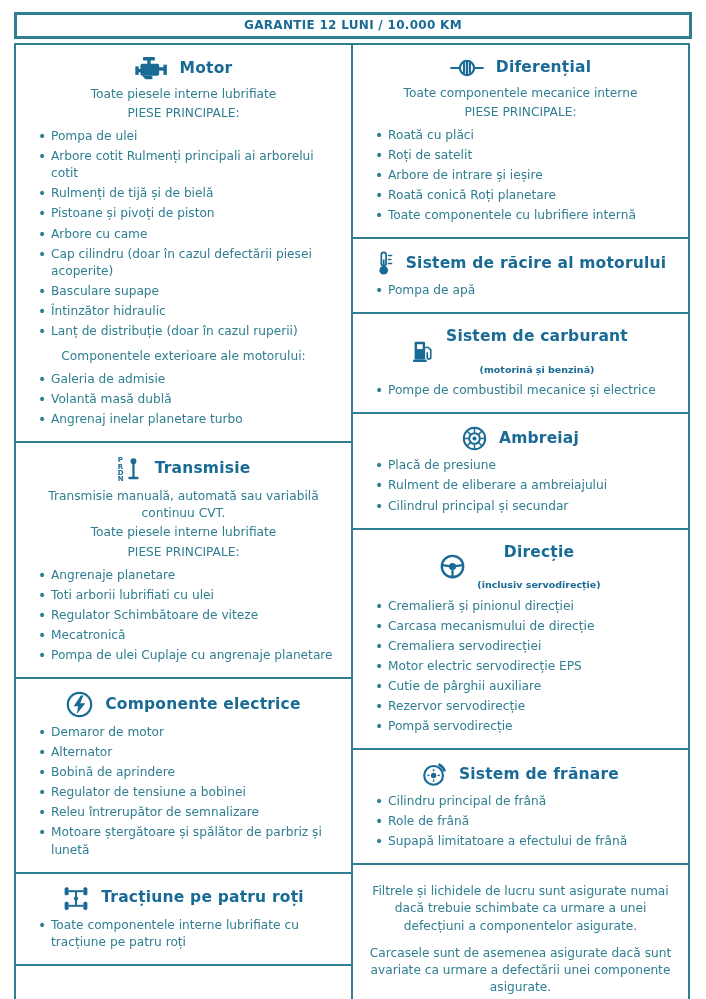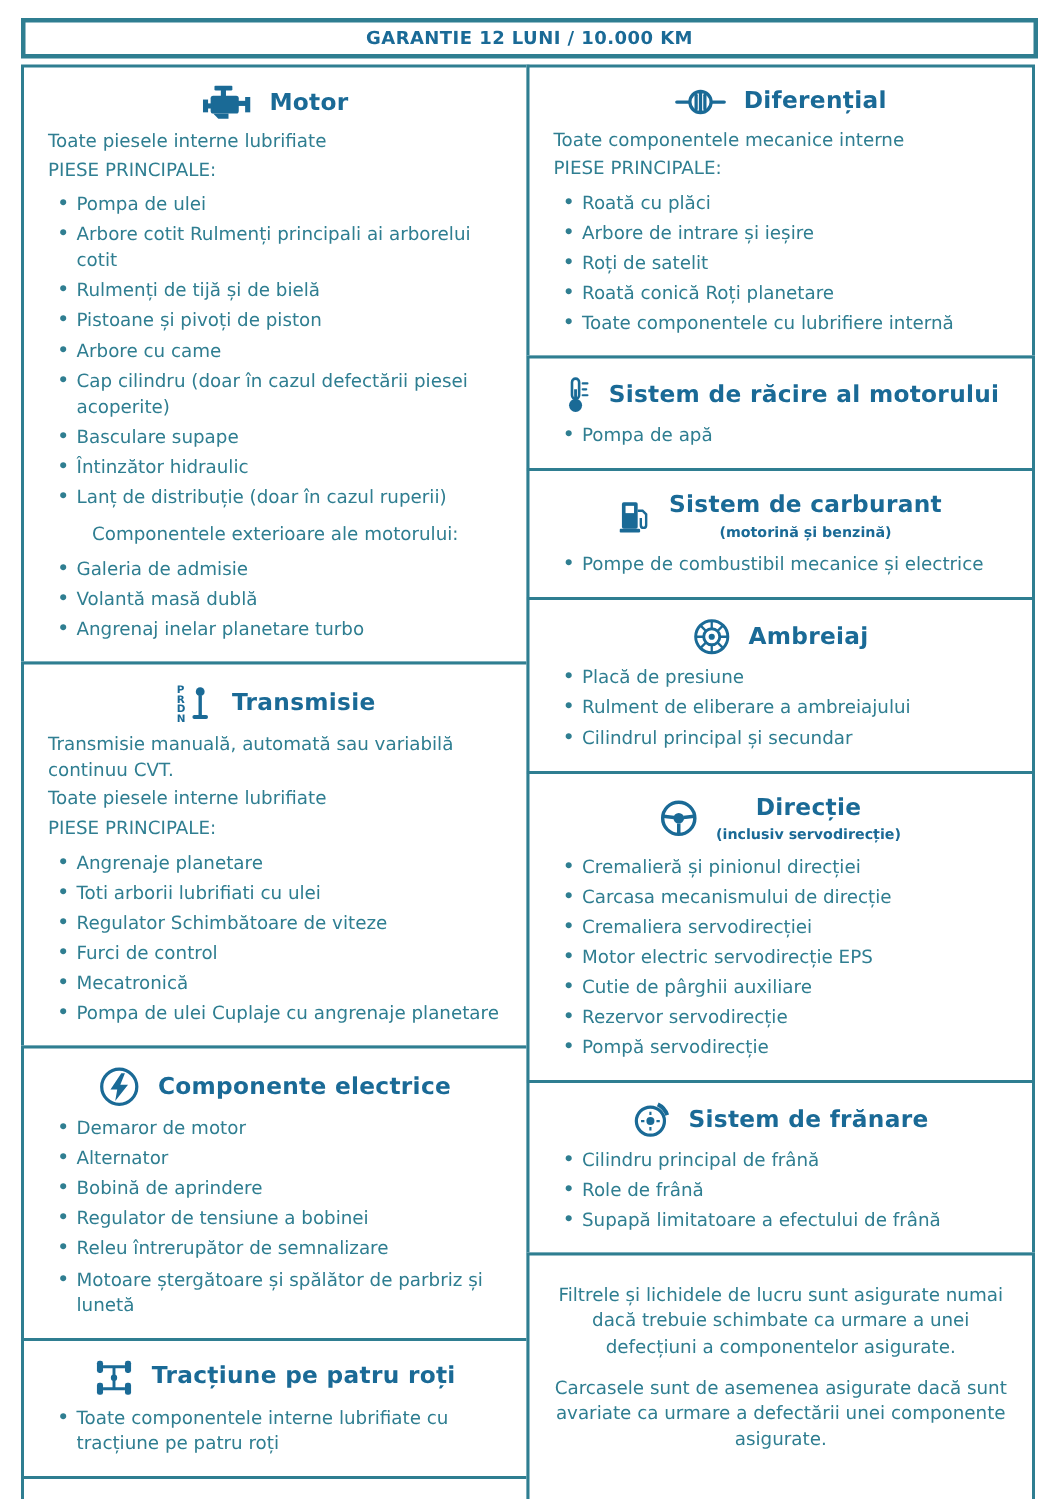--- a/index.html
+++ b/index.html
@@ -15,23 +15,23 @@
               font-weight:bold;font-size:12px;letter-spacing:.3px;}
   .columns{display:flex;margin-top:4px;flex:1 1 auto;align-items:stretch;}
   .col{width:50%;display:flex;flex-direction:column;}
   .col-right{margin-left:-2px;}
   .box{border:2px solid var(--border);padding:8px 12px 10px;color:var(--body);font-size:12.2px;line-height:1.4;background:#fff;}
   .box + .box{margin-top:-2px;}
   .col .box:last-child{flex:1 1 auto;}
   .sec-head{display:flex;align-items:center;justify-content:center;gap:12px;margin:4px 0 6px;color:var(--accent);}
   .sec-titles{display:flex;flex-direction:column;align-items:center;}
   .sec-title{font-size:15.5px;font-weight:bold;letter-spacing:.2px;}
-  .sec-sub{font-size:9.5px;font-weight:bold;margin-top:1px;}
+  .sec-sub{font-size:9.5px;font-weight:bold;margin-top:15px;}
   .icon{display:inline-flex;color:var(--accent);flex:0 0 auto;align-items:center;}
-  p.intro{margin:0 4px 2px;}
+  p.intro{text-align:center;margin:0 4px 2px;}
   p.subheading{text-align:center;margin:8px 4px 2px;}
   p.para{text-align:center;margin:10px 2px 8px;}
   ul.bullets{list-style:none;margin:6px 0 2px;padding:0 2px 0 8px;}
   ul.bullets li{padding-left:15px;position:relative;margin-bottom:3px;}
   ul.bullets li::before{content:"\2022";position:absolute;left:2px;top:-1px;font-size:14px;}
 </style>
 </head>
 <body>
 
 <div class="page">
@@ -104,21 +104,20 @@
             <span class="sec-title">Transmisie</span>
           </div>
         </div>
         <p class="intro">Transmisie manuală, automată sau variabilă continuu CVT.</p>
         <p class="intro">Toate piesele interne lubrifiate</p>
         <p class="intro">PIESE PRINCIPALE:</p>
         <ul class="bullets">
             <li>Angrenaje planetare</li>
             <li>Toti arborii lubrifiati cu ulei</li>
             <li>Regulator Schimbătoare de viteze</li>
-            <li>Furci de control</li>
             <li>Mecatronică</li>
             <li>Pompa de ulei Cuplaje cu angrenaje planetare</li>
           </ul>
       </section>
 
       <section class="box">
         <div class="sec-head">
           <span class="icon">
             <svg viewBox="0 0 30 30" width="27" height="27" aria-hidden="true">
               <circle cx="15" cy="15" r="13" fill="none" stroke="currentColor" stroke-width="2.4"></circle>
@@ -190,22 +189,22 @@
             </svg>
           </span>
           <div class="sec-titles">
             <span class="sec-title">Diferențial</span>
           </div>
         </div>
         <p class="intro">Toate componentele mecanice interne</p>
         <p class="intro">PIESE PRINCIPALE:</p>
         <ul class="bullets">
             <li>Roată cu plăci</li>
+            <li>Roți de satelit</li>
             <li>Arbore de intrare și ieșire</li>
-            <li>Roți de satelit</li>
             <li>Roată conică Roți planetare</li>
             <li>Toate componentele cu lubrifiere internă</li>
           </ul>
       </section>
 
       <section class="box">
         <div class="sec-head">
           <span class="icon">
             <svg viewBox="0 0 24 30" width="19" height="25" aria-hidden="true">
               <rect x="8" y="1" width="6" height="17" rx="3" fill="none" stroke="currentColor" stroke-width="2.2"></rect>

